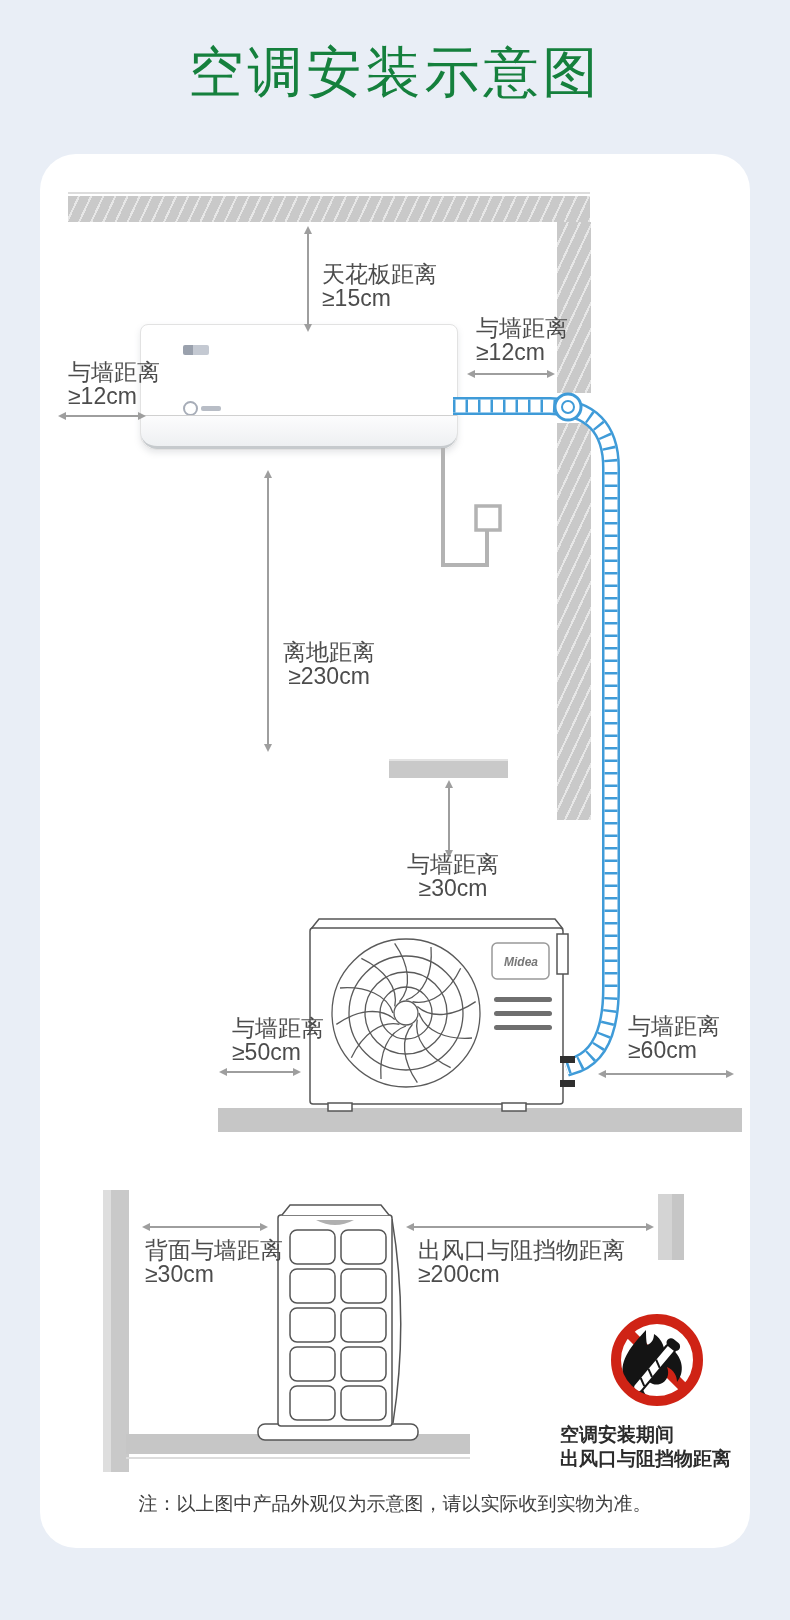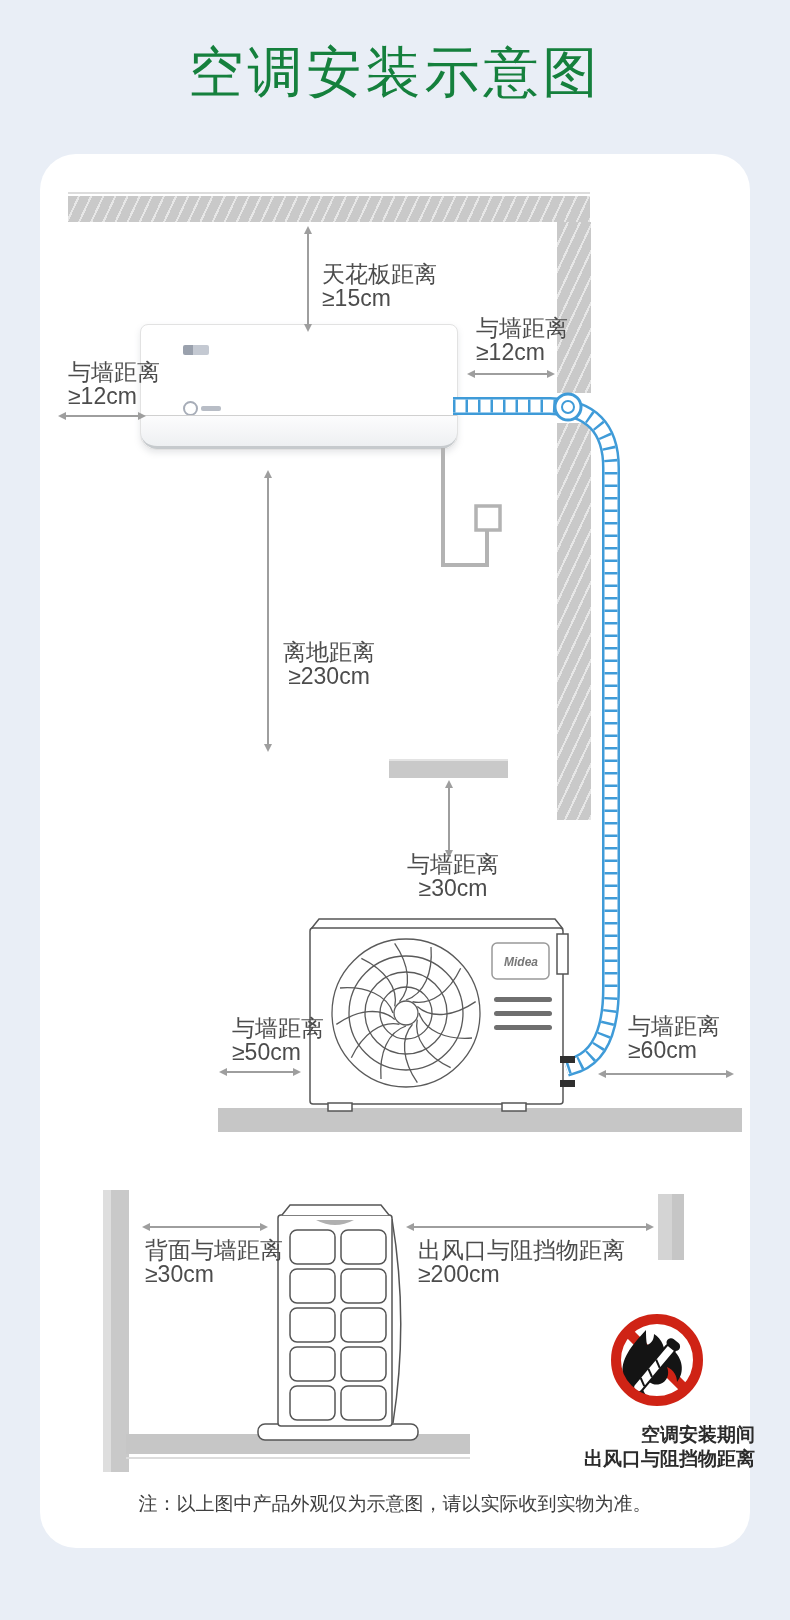--- a/index.html
+++ b/index.html
@@ -25,21 +25,21 @@
   .indoor-unit{position:absolute;left:140px;top:324px;width:316px;height:124px;background:#fff;
                border:1px solid #e2e2e2;border-radius:8px 8px 16px 16px;
                box-shadow:0 3px 6px rgba(120,130,140,.18);}
   .indoor-flap{position:absolute;left:0;right:0;bottom:0;height:30px;border-top:1px solid #d0d0d0;
                border-bottom:3px solid #c6cacd;border-radius:0 0 16px 16px;
                background:linear-gradient(#fcfcfd,#eef0f2);}
   .indoor-badge{position:absolute;left:42px;top:20px;width:26px;height:10px;border-radius:2px;
                 background:linear-gradient(90deg,#9aa1ad 0 10px,#c4c9d2 10px);}
   .indoor-logo{position:absolute;left:42px;top:76px;width:11px;height:11px;border:2px solid #a7adb8;border-radius:50%;}
   .indoor-logo-bar{position:absolute;left:60px;top:81px;width:20px;height:5px;background:#b8bdc6;border-radius:2px;}
-  .fire-text{position:absolute;left:560px;top:1423px;width:195px;text-align:right;
+  .fire-text{position:absolute;left:560px;top:1423px;width:195px;text-align:left;
              font-size:19px;line-height:24px;font-weight:bold;color:#2b2b2b;}
   .note{position:absolute;left:40px;top:1491px;width:710px;text-align:center;
         font-size:19px;color:#3f3f3f;}
   svg{position:absolute;left:0;top:0;pointer-events:none;}
 </style>
 </head>
 <body>
 
 <div class="screen">
 

